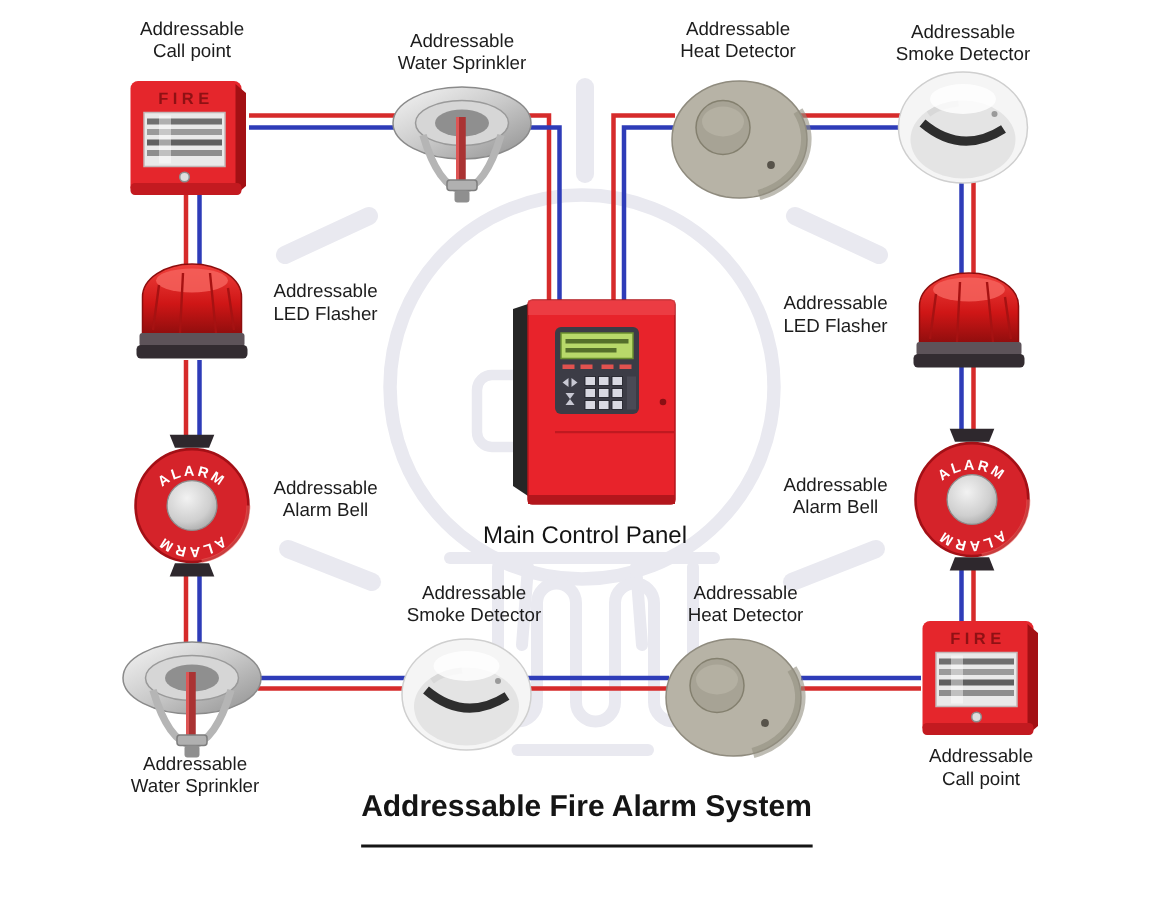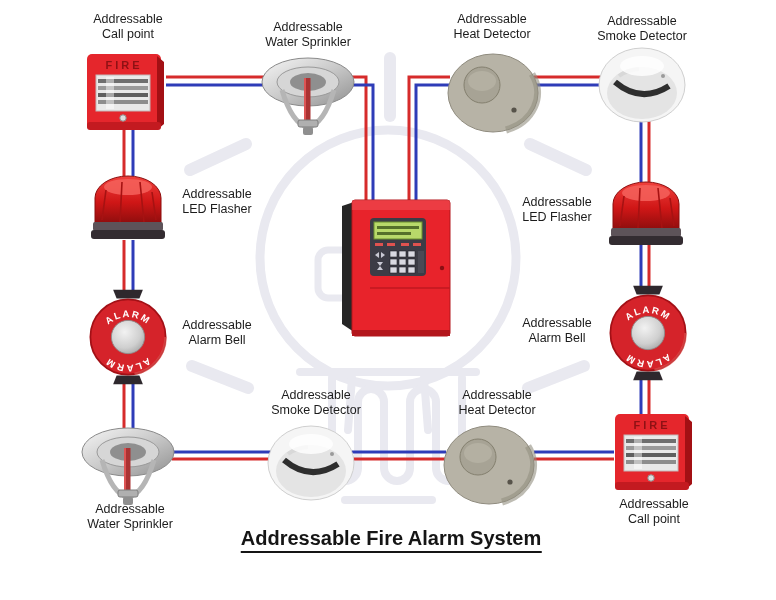--- a/index.html
+++ b/index.html
@@ -13,21 +13,21 @@
     position:absolute;text-align:center;color:#1c1c1c;
     font-size:12.5px;line-height:15px;font-weight:400;z-index:5;
   }
   .panel-label{
     position:absolute;text-align:center;color:#141414;
     font-size:16px;line-height:18px;z-index:5;
   }
   .diagram-title{
     position:absolute;left:50%;top:527px;transform:translateX(-49%);
     font-size:20px;font-weight:bold;color:#151515;white-space:nowrap;
-    border-bottom:2px solid #151515;padding-bottom:1px;z-index:6;
+    border-bottom:2px solid #151515;padding-bottom:13px;z-index:6;
   }
   svg{display:block;}
 </style>
 </head>
 <body>
 
 <div class="stage">
 
   <svg class="layer" width="776" height="600" viewBox="0 0 776 600" style="z-index:0">
     <g fill="none" stroke="#e9e9f0" stroke-linecap="round">
@@ -373,16 +373,17 @@
   <div class="dev-label" style="left:427px;top:388px;width:140px;">
     <div>Addressable</div>
     <div>Heat Detector</div>
   </div>
 
   <div class="dev-label" style="left:584px;top:497px;width:140px;">
     <div>Addressable</div>
     <div>Call point</div>
   </div>
 
+  <div class="panel-label" style="left:310px;top:349px;width:160px;">Main Control Panel</div>
 
   <div class="diagram-title">Addressable Fire Alarm System</div>
 
 </div>
 
 </body></html>

